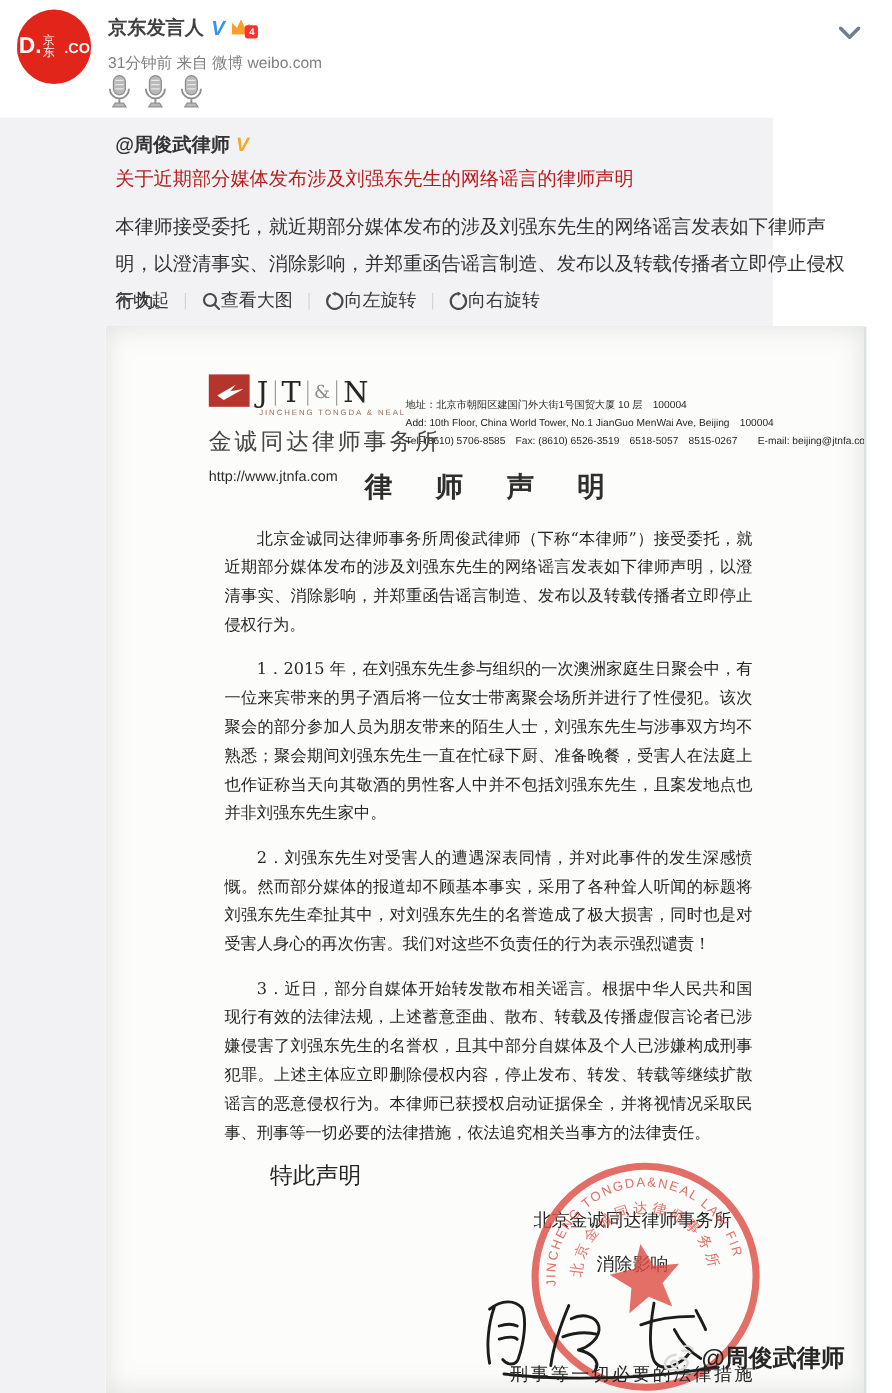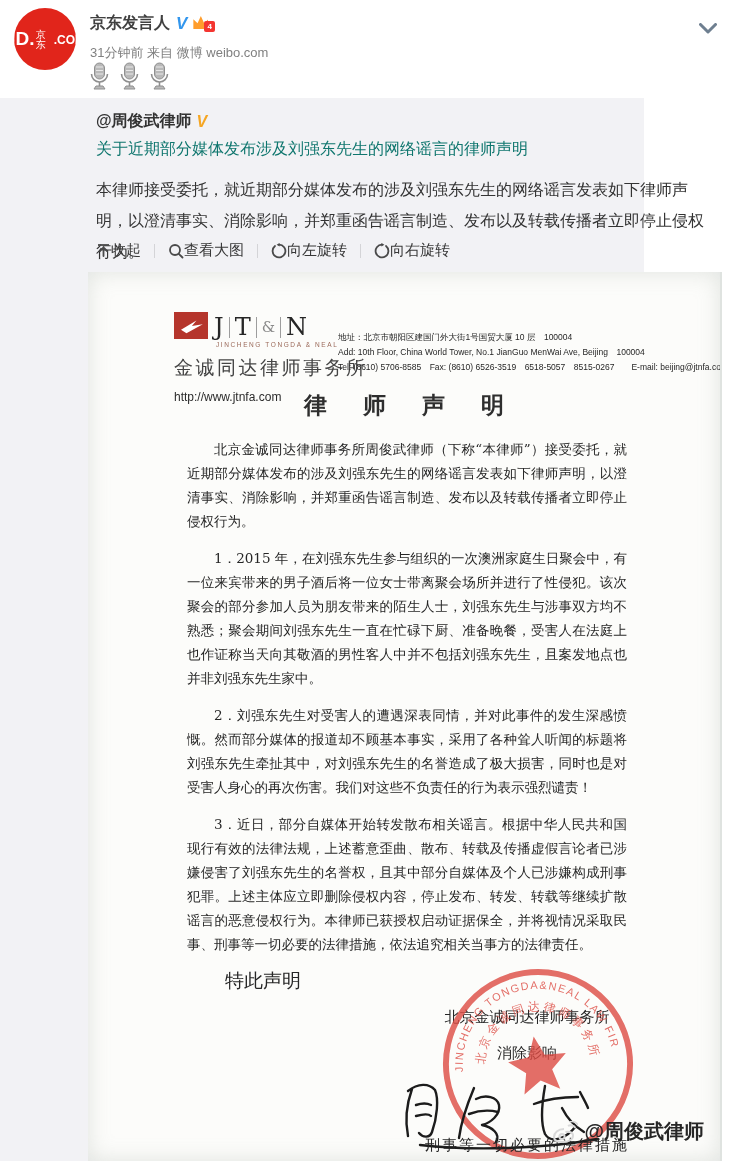--- a/index.html
+++ b/index.html
@@ -25,21 +25,21 @@
          font-size:8px; font-weight:bold; display:flex; align-items:center; justify-content:center; border-radius:2px; }
   .timestamp { position:absolute; left:90px; top:44px; font-size:13px; color:#808080; }
   .chevron { position:absolute; right:26px; top:20px; cursor:pointer; }
   .emoji-row { position:absolute; left:88px; top:62px; display:flex; gap:7px; }
 
   
   .quote { position:absolute; left:0; top:98px; width:644px; height:1063px; background:#f2f2f5; }
   .q-author { position:absolute; left:96px; top:13px; display:flex; align-items:center; gap:5px; }
   .q-author-name { font-size:16px; font-weight:bold; color:#333; cursor:pointer; }
   .v-orange { color:#f5a623; font-weight:bold; font-style:italic; font-size:16px; line-height:1; }
-  .q-title { position:absolute; left:96px; top:41px; font-size:16px; color:#0f766e; }
+  .q-title { position:absolute; left:96px; top:41px; font-size:16px; color:#b91c1c; }
   .q-body { position:absolute; left:96px; top:76px; width:614px; font-size:16px; line-height:31px; color:#333; }
   .toolbar { position:absolute; left:96px; top:143px; display:flex; align-items:center; font-size:15px; color:#383838; }
   .tool { display:flex; align-items:center; gap:0; cursor:pointer; }
   .tool svg { display:block; }
   .sep { width:1px; height:14px; background:#d4d4d7; margin:0 13px; }
 
   
   .doc { position:absolute; left:88px; top:174px; width:634px; height:889px; background:#fcfcfa;
          box-shadow:inset 0 0 22px rgba(150,162,155,.28); border-right:2px solid #dfe3e0; cursor:pointer; overflow:hidden; }
   .doc, .doc * { color:#262626; }

